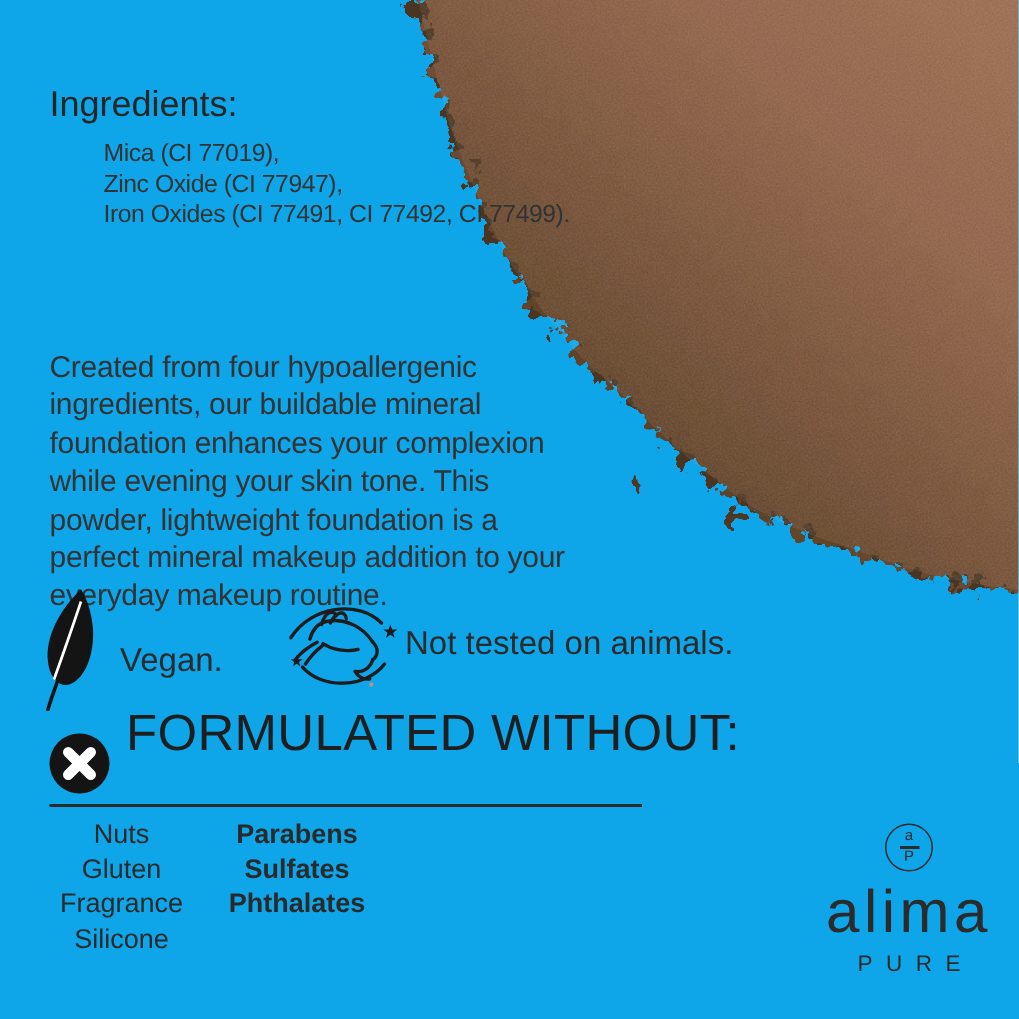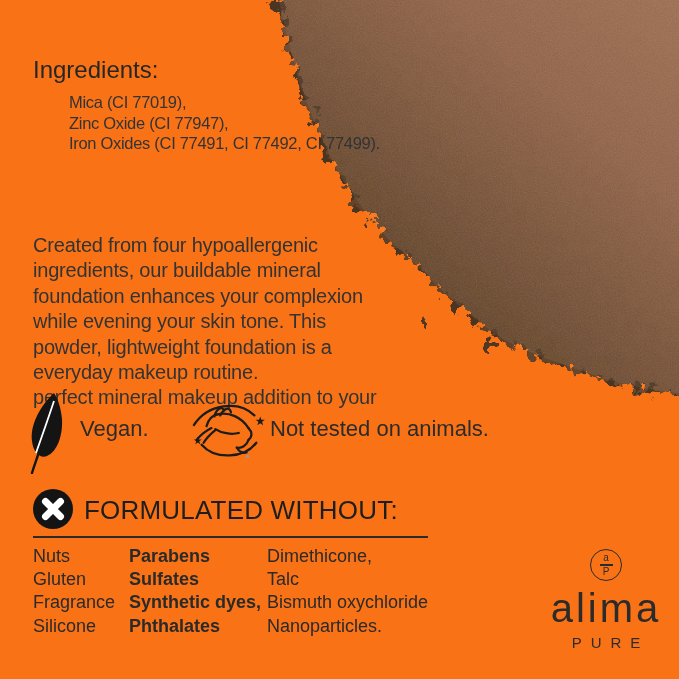--- a/index.html
+++ b/index.html
@@ -1,32 +1,32 @@
 <!DOCTYPE html>
 <html><head>
 <meta charset="utf-8">
 <style>
   html,body{margin:0;padding:0;}
   .canvas{
-    position:relative;width:679px;height:679px;background:#f97316;
+    position:relative;width:679px;height:679px;background:#0ea5e9;
     font-family:"Liberation Sans", sans-serif;color:#2e2e2e;overflow:hidden;
   }
   .powder-svg{position:absolute;top:0;right:0;width:420px;height:450px;overflow:hidden;}
   .ingredients-title{position:absolute;left:33px;top:56px;font-size:24px;color:#262626;}
   .ingredients-list{position:absolute;left:33px;top:92px;font-size:16.5px;line-height:20.5px;letter-spacing:-0.3px;color:#333;margin-left:36px;}
   .description{position:absolute;left:33px;top:198px;font-size:20px;line-height:25.4px;letter-spacing:-0.2px;color:#333;margin-top:35px;}
   .claims{position:absolute;left:0;top:0;width:679px;height:0;}
   .leaf-wrap{position:absolute;left:27px;top:392px;}
-  .claim-vegan-label{position:absolute;left:80px;top:416px;font-size:22px;color:#2b2b2b;text-align:right;}
+  .claim-vegan-label{position:absolute;left:80px;top:427px;font-size:22px;color:#2b2b2b;text-align:right;}
   .bunny-wrap{position:absolute;left:188px;top:399px;}
   .claim-bunny-label{position:absolute;left:270px;top:416px;font-size:22px;color:#2b2b2b;}
   .fw-icon{position:absolute;left:32px;top:488px;}
-  .fw-title{position:absolute;left:84px;top:495px;font-size:26px;color:#1e1e1e;letter-spacing:0.2px;}
+  .fw-title{position:absolute;left:84px;top:470px;font-size:34px;color:#1e1e1e;letter-spacing:0.2px;}
   .fw-rule{position:absolute;left:33px;top:536px;width:395px;height:1.5px;background:#2b2b2b;}
-  .fw-columns{position:absolute;left:33px;top:545px;display:flex;}
+  .fw-columns{position:absolute;left:33px;top:545px;display:flex;text-align:center;}
   .fw-col{font-size:18px;line-height:23.2px;color:#2a2a2a;}
   .fw-col-1{width:96px;}
   .fw-col-2{width:138px;font-weight:bold;}
   .fw-col-3{width:180px;}
   .brand{position:absolute;left:540px;top:549px;width:132px;display:flex;flex-direction:column;align-items:center;}
   .monogram{width:30px;height:30px;border:1.8px solid #2b2b2b;border-radius:50%;
     display:flex;flex-direction:column;align-items:center;justify-content:center;line-height:1;}
   .monogram .mg-letter{font-size:10px;color:#2b2b2b;}
   .monogram .mg-divider{width:13px;height:1.2px;background:#2b2b2b;margin:1px 0;}
   .brand-name{font-size:40px;color:#2b2b2b;letter-spacing:3px;margin-top:7px;line-height:1;}
@@ -79,22 +79,22 @@
     <div>Zinc Oxide (CI 77947),</div>
     <div>Iron Oxides (CI 77491, CI 77492, CI 77499).</div>
   </div>
 
   <div class="description">
     <div>Created from four hypoallergenic</div>
     <div>ingredients, our buildable mineral</div>
     <div>foundation enhances your complexion</div>
     <div>while evening your skin tone. This</div>
     <div>powder, lightweight foundation is a</div>
+    <div>perfect mineral makeup addition to your</div>
     <div>everyday makeup routine.</div>
-    <div>perfect mineral makeup addition to your</div>
   </div>
 
   <div class="claims">
     <div class="leaf-wrap">
       <svg width="40" height="82" viewBox="0 0 40 82" aria-hidden="true">
         <path d="M 27 1 C 13 14 3 33 5 49 C 6 60 13 67 20 64 C 30 60 36 44 35 27 C 34 16 31 7 27 1 Z" fill="#141414"></path>
         <path d="M 9 61 C 14 47 20 30 27 9" stroke="#ffffff" stroke-width="1.8" fill="none"></path>
         <path d="M 11 63 C 9 69 7 74 5 81" stroke="#141414" stroke-width="2.4" fill="none" stroke-linecap="round"></path>
       </svg>
     </div>
@@ -134,28 +134,21 @@
   <div class="fw-columns">
     <div class="fw-col fw-col-1">
       <div>Nuts</div>
       <div>Gluten</div>
       <div>Fragrance</div>
       <div>Silicone</div>
     </div>
     <div class="fw-col fw-col-2">
       <div>Parabens</div>
       <div>Sulfates</div>
-      <div>Synthetic dyes,</div>
       <div>Phthalates</div>
-    </div>
-    <div class="fw-col fw-col-3">
-      <div>Dimethicone,</div>
-      <div>Talc</div>
-      <div>Bismuth oxychloride</div>
-      <div>Nanoparticles.</div>
     </div>
   </div>
 
   <div class="brand">
     <div class="monogram">
       <span class="mg-letter">a</span>
       <span class="mg-divider"></span>
       <span class="mg-letter">P</span>
     </div>
     <div class="brand-name">alima</div>

